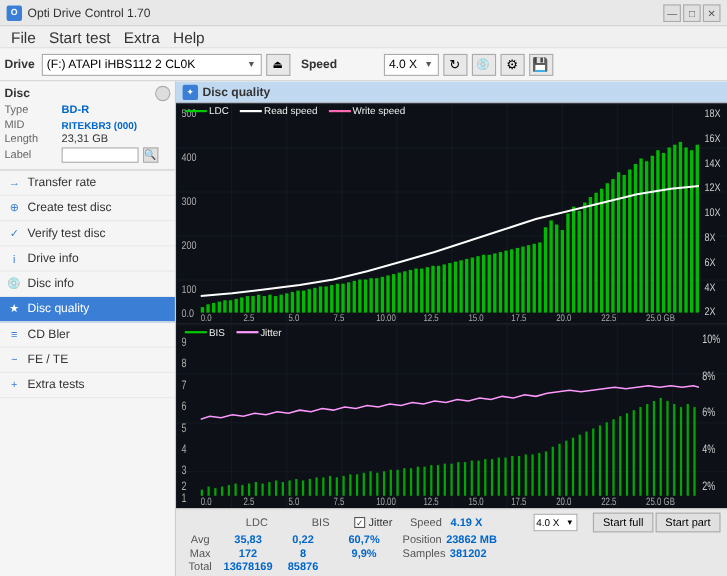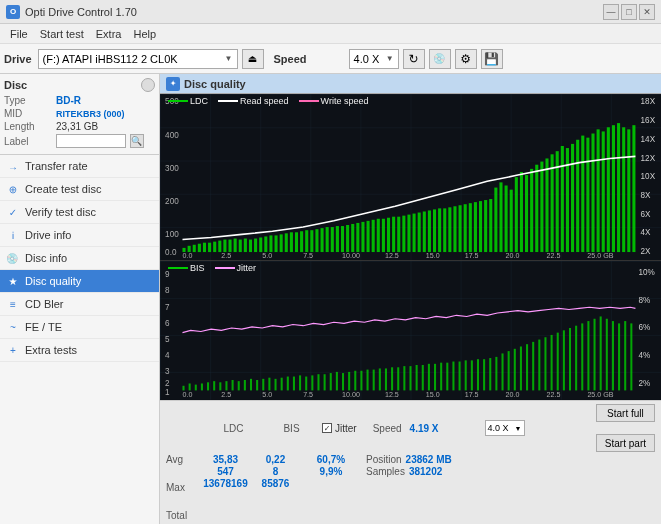--- a/index.html
+++ b/index.html
@@ -8,21 +8,21 @@
     
     .title-bar { background: #e8e8e8; display: flex; align-items: center; justify-content: space-between; padding: 4px 6px; border-bottom: 1px solid #ccc; height: 24px; }
     .title-bar-left { display: flex; align-items: center; gap: 5px; }
     .title-bar-logo { width: 14px; height: 14px; background: #3a7fd5; border-radius: 2px; display: flex; align-items: center; justify-content: center; color: white; font-size: 8px; font-weight: bold; }
     .title-bar-text { font-size: 11px; color: #333; }
     .title-bar-buttons { display: flex; gap: 2px; }
     .title-btn { width: 16px; height: 16px; border: 1px solid #aaa; background: #e0e0e0; cursor: pointer; display: flex; align-items: center; justify-content: center; font-size: 9px; color: #555; }
     
     
     .menu-bar { background: #f0f0f0; display: flex; align-items: center; padding: 2px 4px; height: 20px; border-bottom: 1px solid #ddd; }
-    .menu-item { padding: 1px 6px; font-size: 11px; color: #333; cursor: pointer; }
+    .menu-item { padding: 1px 6px; font-size: 14px; color: #333; cursor: pointer; }
     
     
     .toolbar { background: #f5f5f5; display: flex; align-items: center; padding: 2px 4px; height: 30px; border-bottom: 1px solid #ccc; gap: 4px; }
     .toolbar-label { font-size: 11px; color: #333; font-weight: bold; margin-right: 2px; }
     .drive-combo { background: white; border: 1px solid #aaa; padding: 1px 4px; font-size: 11px; height: 20px; min-width: 200px; display: flex; align-items: center; justify-content: space-between; cursor: pointer; }
     .drive-combo-arrow { font-size: 8px; color: #555; }
     .eject-btn { width: 22px; height: 20px; border: 1px solid #aaa; background: #e8e8e8; cursor: pointer; display: flex; align-items: center; justify-content: center; font-size: 10px; }
     .speed-label { font-size: 11px; color: #333; font-weight: bold; margin-left: 6px; }
     .speed-combo { background: white; border: 1px solid #aaa; padding: 1px 4px; font-size: 11px; height: 20px; min-width: 50px; display: flex; align-items: center; justify-content: space-between; cursor: pointer; margin-left: 38px; }
     .toolbar-icon-btn { width: 22px; height: 20px; border: 1px solid #aaa; background: #e8e8e8; cursor: pointer; display: flex; align-items: center; justify-content: center; font-size: 12px; }
@@ -508,35 +508,35 @@
 
         <div class="speed-info" style="margin-left:8px;">
           <span style="color:#555; font-size:10px;">Speed</span>
           <span class="speed-val">4.19 X</span>
           <div class="speed-combo" style="min-width:40px; height:16px; font-size:9px; border:1px solid #aaa; background:white; padding:0 2px; display:flex; align-items:center; cursor:pointer;">
             <span>4.0 X</span>
             <span style="font-size:7px;">▼</span>
           </div>
         </div>
 
-        <div class="action-btns" style="display:flex; flex-direction:column; gap:12px; margin-left:auto;">
+        <div class="action-btns" style="display:flex; flex-direction:row; gap:2px; margin-left:auto;">
           <button class="action-btn">Start full</button>
           <button class="action-btn">Start part</button>
         </div>
       </div>
 
       <div style="display:flex; gap:0; font-size:10px; align-items:flex-start;">
-        <div style="display:flex; flex-direction:column; gap:17px; width:32px;">
+        <div style="display:flex; flex-direction:column; gap:1px; width:32px;align-items:center;">
           <span style="color:#555;">Avg</span>
           <span style="color:#555;">Max</span>
           <span style="color:#555;">Total</span>
         </div>
         <div style="display:flex; flex-direction:column; gap:1px; width:55px; align-items:center;">
           <span style="color:#0066cc; font-weight:bold;">35,83</span>
-          <span style="color:#0066cc; font-weight:bold;">547</span>
+          <span style="color:#0066cc; font-weight:bold;">172</span>
           <span style="color:#0066cc; font-weight:bold;">13678169</span>
         </div>
         <div style="display:flex; flex-direction:column; gap:1px; width:45px; align-items:center;">
           <span style="color:#0066cc; font-weight:bold;">0,22</span>
           <span style="color:#0066cc; font-weight:bold;">8</span>
           <span style="color:#0066cc; font-weight:bold;">85876</span>
         </div>
         <div style="display:flex; flex-direction:column; gap:1px; width:50px; align-items:center; margin-left:8px;">
           <span style="color:#0066cc; font-weight:bold;">60,7%</span>
           <span style="color:#0066cc; font-weight:bold;">9,9%</span>

